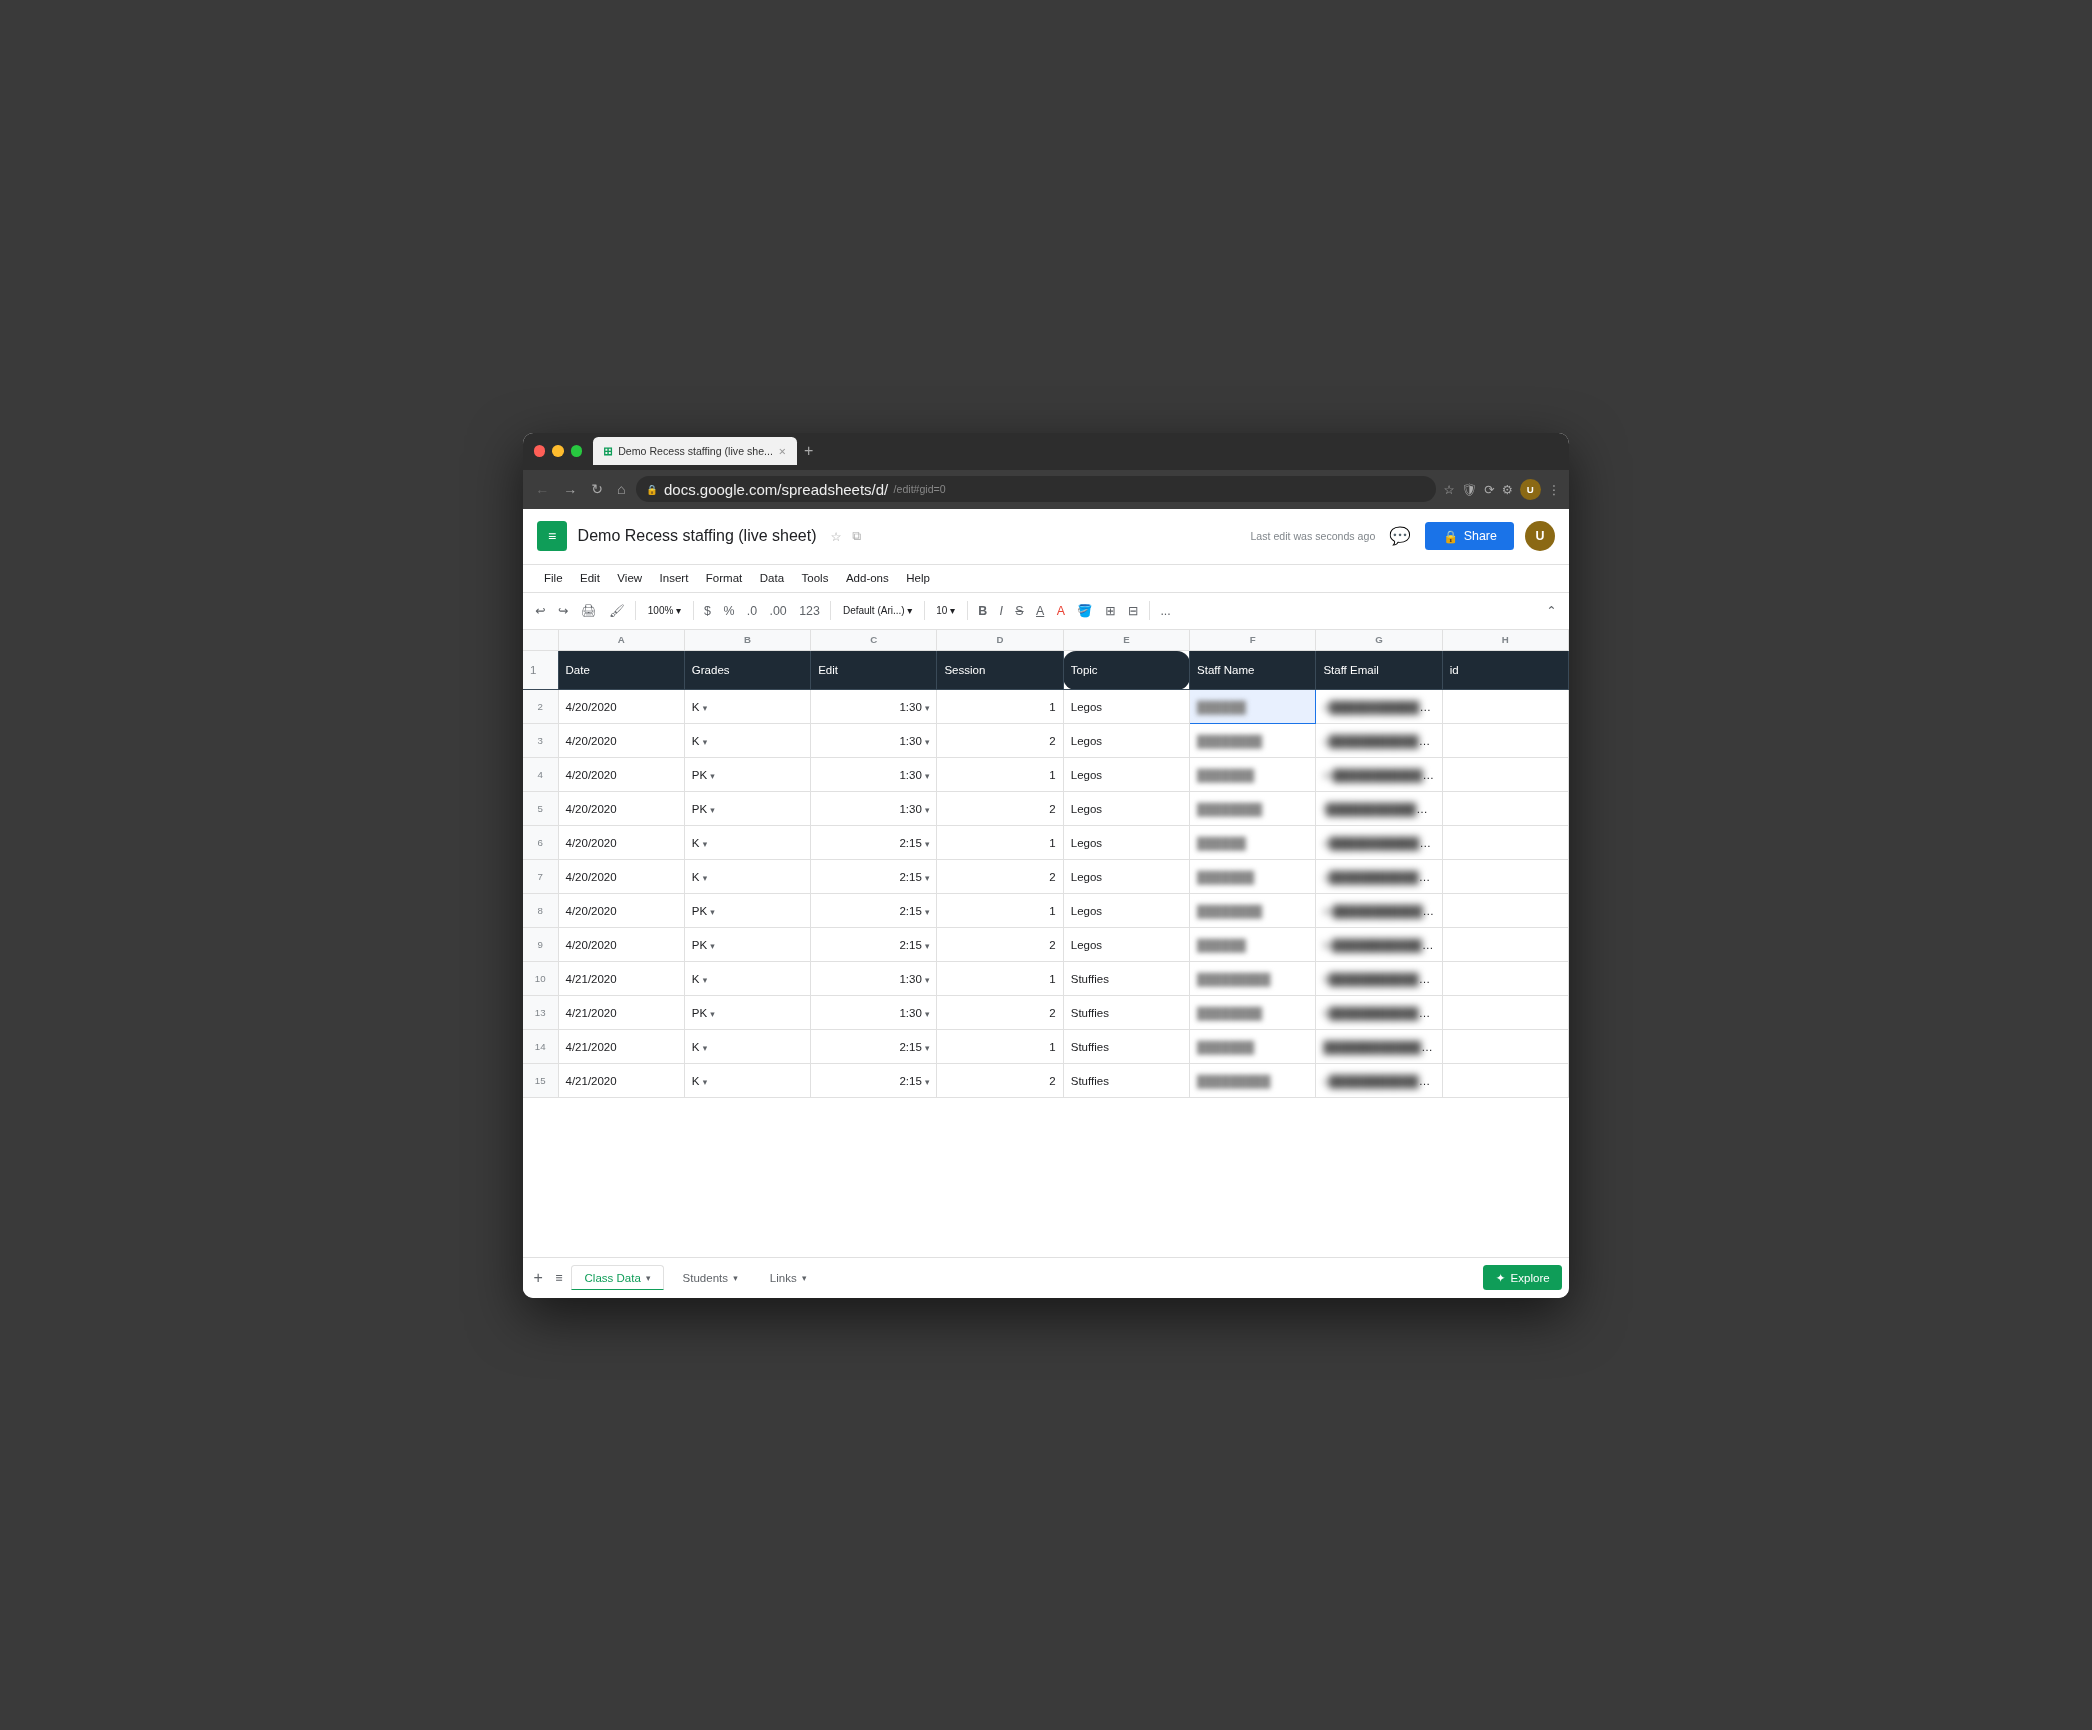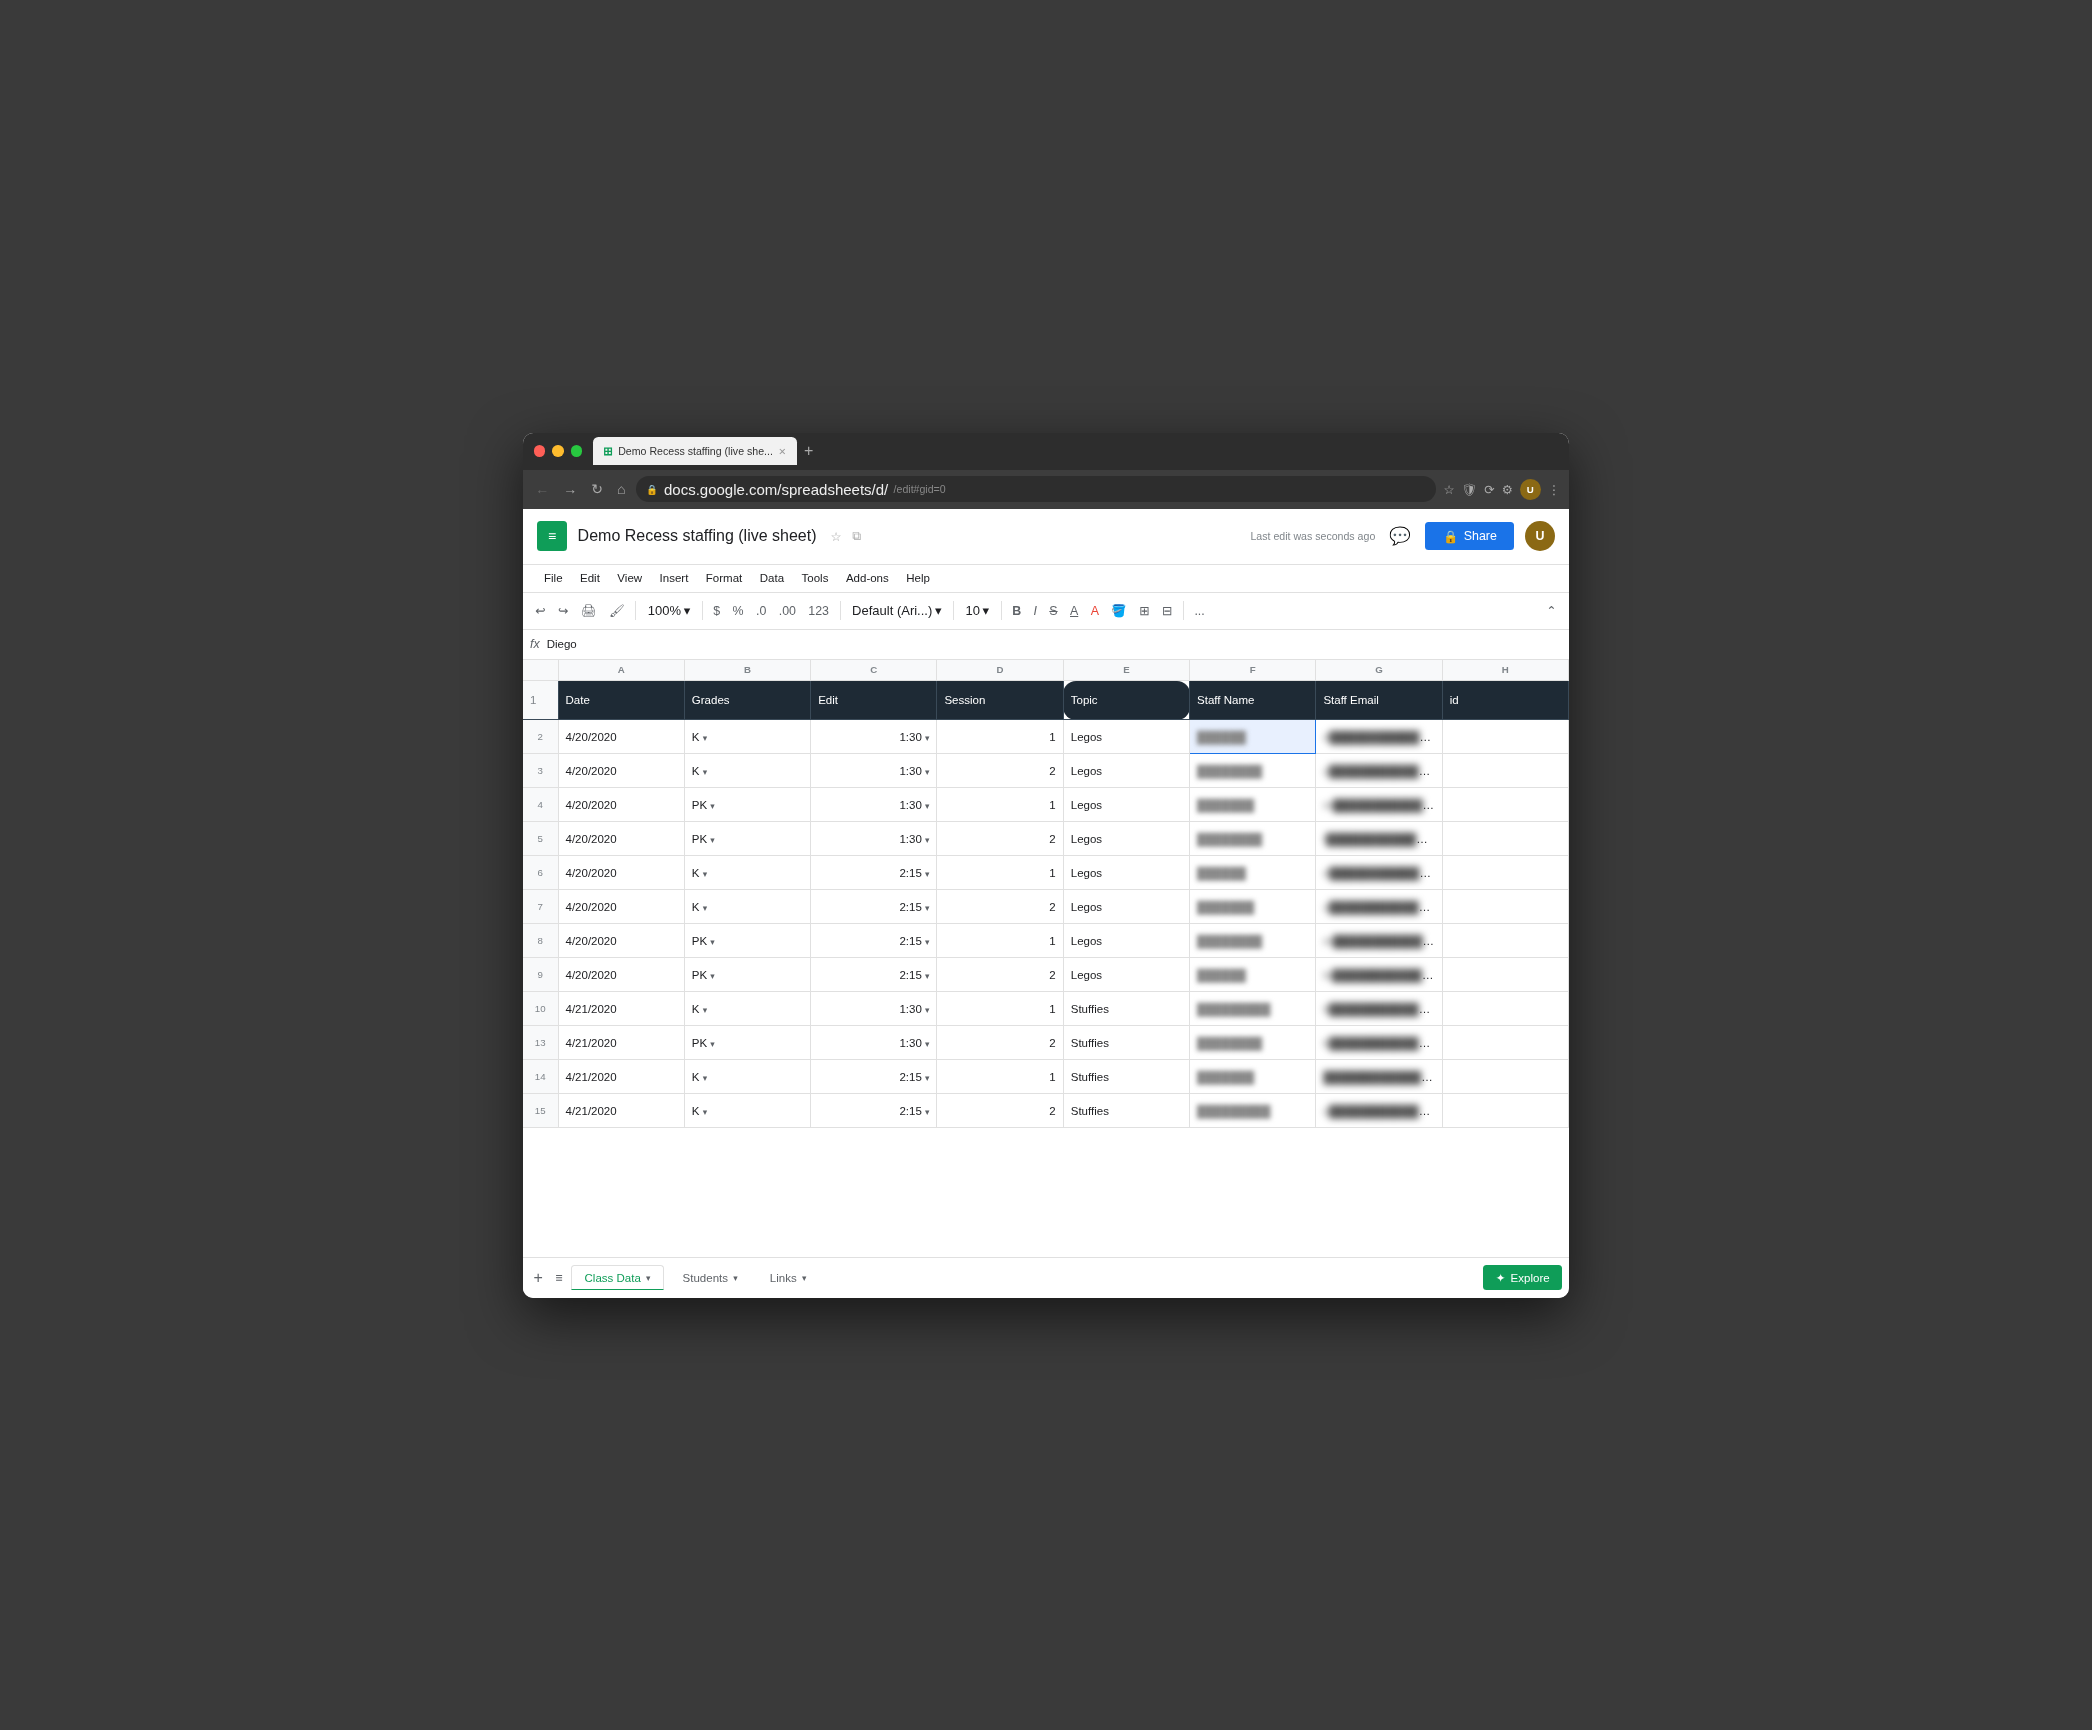--- a/index.html
+++ b/index.html
@@ -172,21 +172,21 @@
     }
     .toolbar-btn {
       color: #5f6368;
       font-size: 12.4px;
       padding: 4.4px 5.3px;
       cursor: pointer;
       border-radius: 2.6px;
     }
     .toolbar-separator { width: 0.9px; height: 19.4px; background: #e0e0e0; margin: 0 3.5px; }
     .toolbar-select {
-      font-size: 13px;
+      font-size: 10px;
       color: #202124;
       padding: 2.6px 5.3px;
       border: 0.9px solid transparent;
       border-radius: 2.6px;
       cursor: pointer;
       display: flex; align-items: center; gap: 2.6px;
     }
     
     .formula-bar {
       background: #fff;
@@ -440,24 +440,20 @@
     <span class="toolbar-btn" style="color:#ea4335;">A</span>
     <span class="toolbar-btn">🪣</span>
     <span class="toolbar-btn">⊞</span>
     <span class="toolbar-btn">⊟</span>
     <div class="toolbar-separator"></div>
     <span class="toolbar-btn">...</span>
     <div style="flex:1"></div>
     <span class="toolbar-btn">⌃</span>
   </div>
 
-  <div class="formula-bar">
-    <span class="fx-label">fx</span>
-    <span class="formula-input">Diego</span>
-  </div>
 
   <div class="spreadsheet-container">
     <div class="spreadsheet-inner">
       <table class="sheet-table">
         <thead>
 
           <tr>
             <th class="col-header row-header"></th>
             <th class="col-header">A</th>
             <th class="col-header">B</th>

